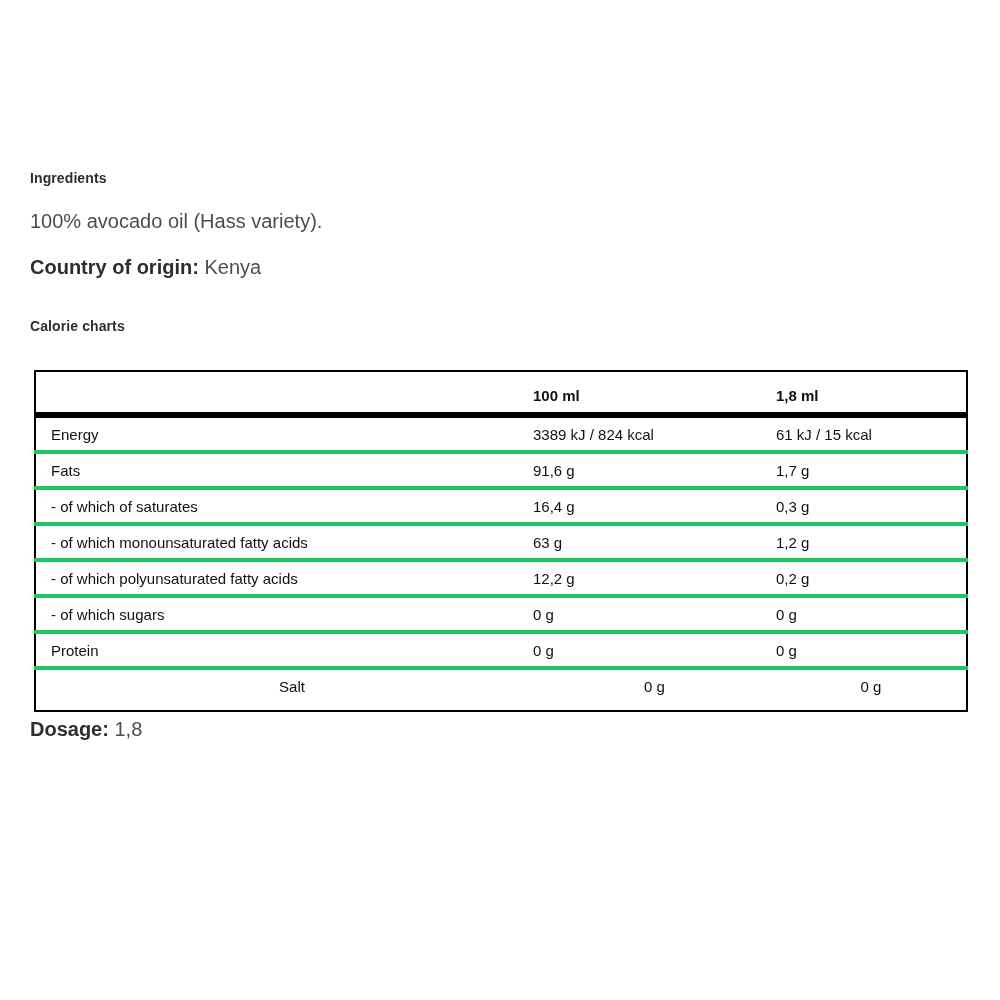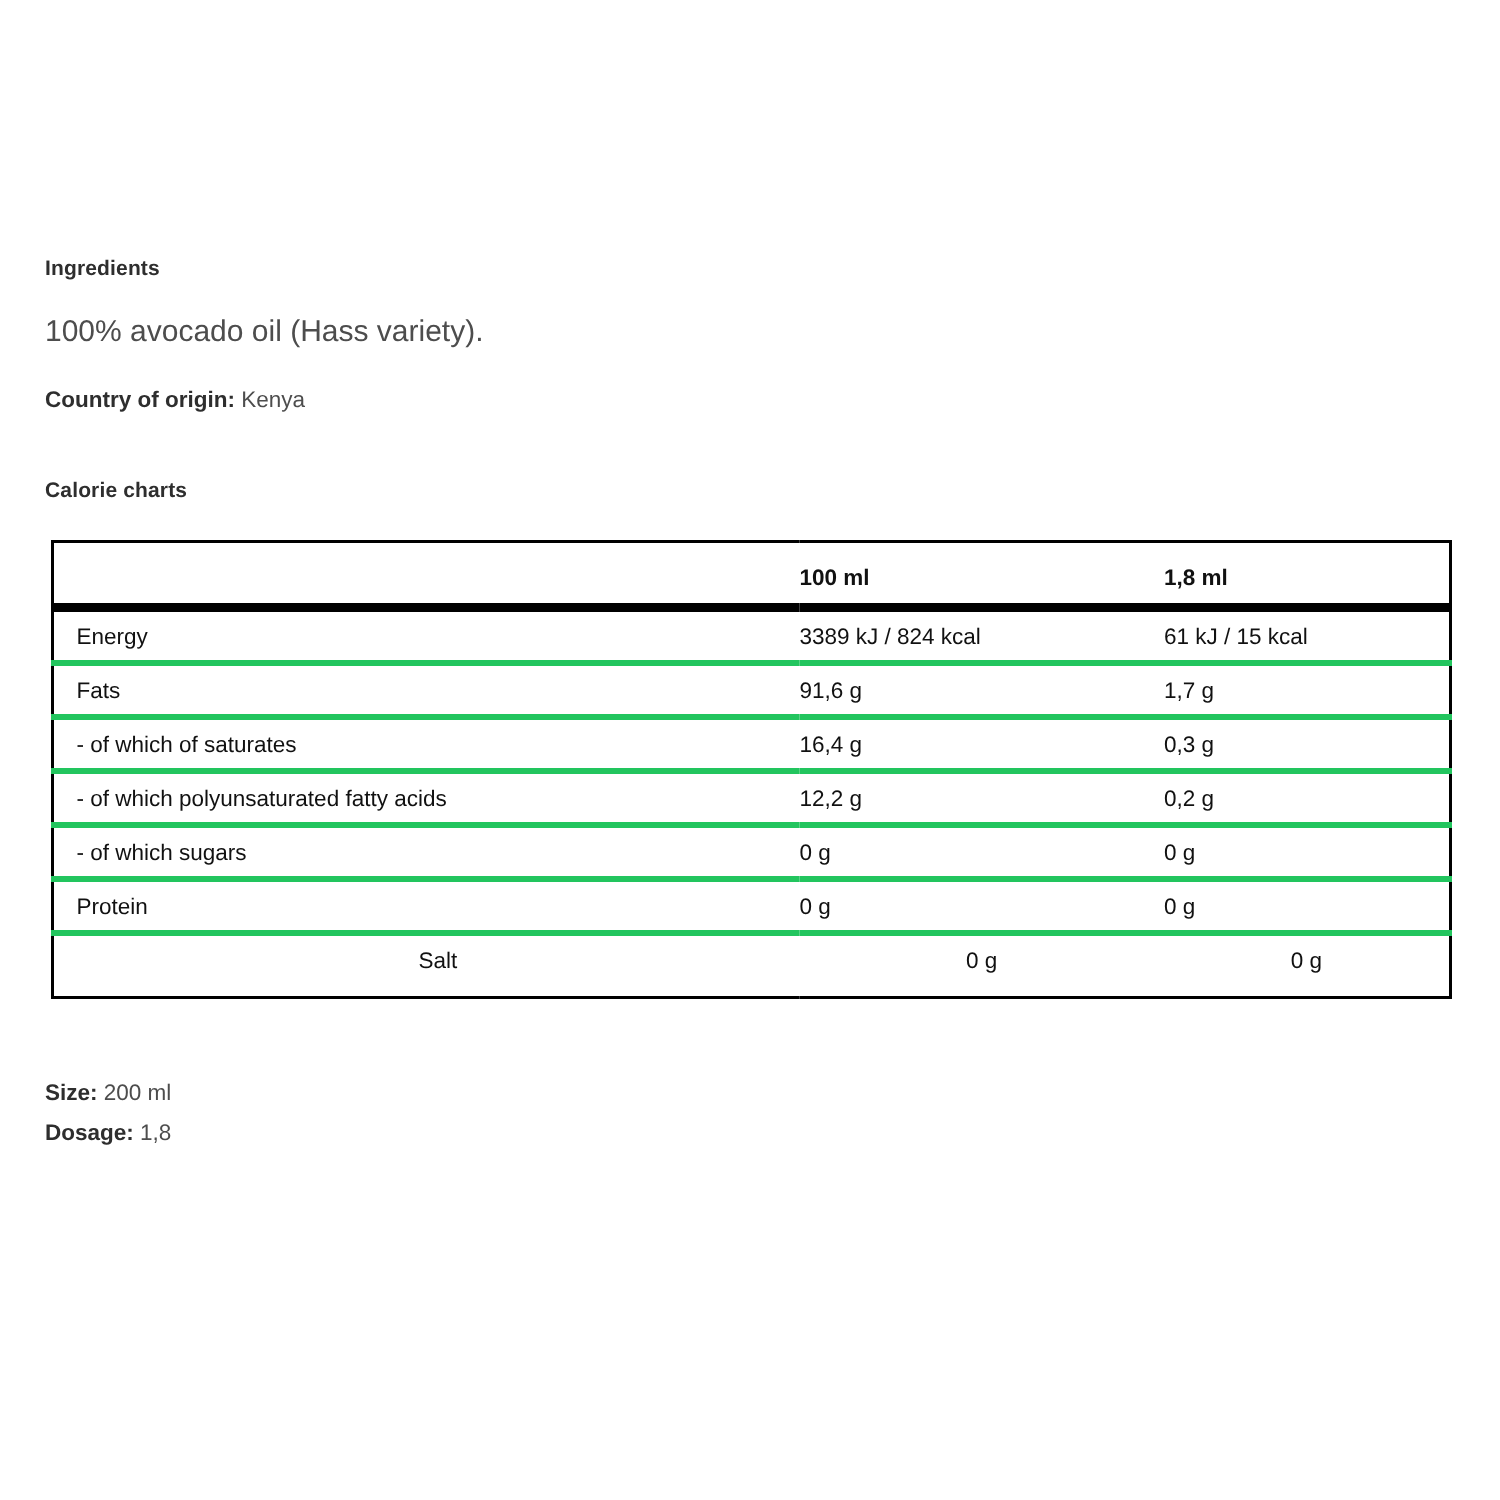--- a/index.html
+++ b/index.html
@@ -27,36 +27,36 @@
     letter-spacing: 0.1px;
   }
   .body-text {
     margin: 23px 0 0 0;
     font-size: 20px;
     line-height: 20px;
     color: #4d4d4d;
   }
   .label-line {
     margin: 26px 0 0 0;
-    font-size: 15px;
+    font-size: 20px;
     line-height: 20px;
     color: #4d4d4d;
   }
   .label-line .label {
     font-weight: 700;
     color: #2e2e2e;
   }
   .calorie-title {
     margin-top: 39px;
   }
   table.nutrition {
     border-collapse: collapse;
     table-layout: fixed;
     width: 868px;
-    margin: 24px 0 0 4px;
+    margin: 34px 0 0 4px;
     border: 2px solid #000000;
     font-size: 15px;
     color: #111111;
   }
   table.nutrition col.c-label { width: 498px; }
   table.nutrition col.c-100ml { width: 243px; }
   table.nutrition col.c-dose  { width: 191px; }
   table.nutrition thead th {
     text-align: left;
     font-weight: 700;
@@ -124,20 +124,25 @@
           <td>Fats</td>
           <td>91,6 g</td>
           <td>1,7 g</td>
         </tr>
         <tr>
           <td>- of which of saturates</td>
           <td>16,4 g</td>
           <td>0,3 g</td>
         </tr>
         <tr>
+          <td>- of which monounsaturated fatty acids</td>
+          <td>63 g</td>
+          <td>1,2 g</td>
+        </tr>
+        <tr>
           <td>- of which polyunsaturated fatty acids</td>
           <td>12,2 g</td>
           <td>0,2 g</td>
         </tr>
         <tr>
           <td>- of which sugars</td>
           <td>0 g</td>
           <td>0 g</td>
         </tr>
         <tr>
@@ -146,23 +151,19 @@
           <td>0 g</td>
         </tr>
         <tr>
           <td>Salt</td>
           <td>0 g</td>
           <td>0 g</td>
         </tr>
       </tbody>
   </table>
 
-  <p class="label-line size-line">
-    <span class="label">Size:</span>
-    <span class="value">200 ml</span>
-  </p>
 
   <p class="label-line dosage-line">
     <span class="label">Dosage:</span>
     <span class="value">1,8</span>
   </p>
 
 </div>
 
 </body></html>

